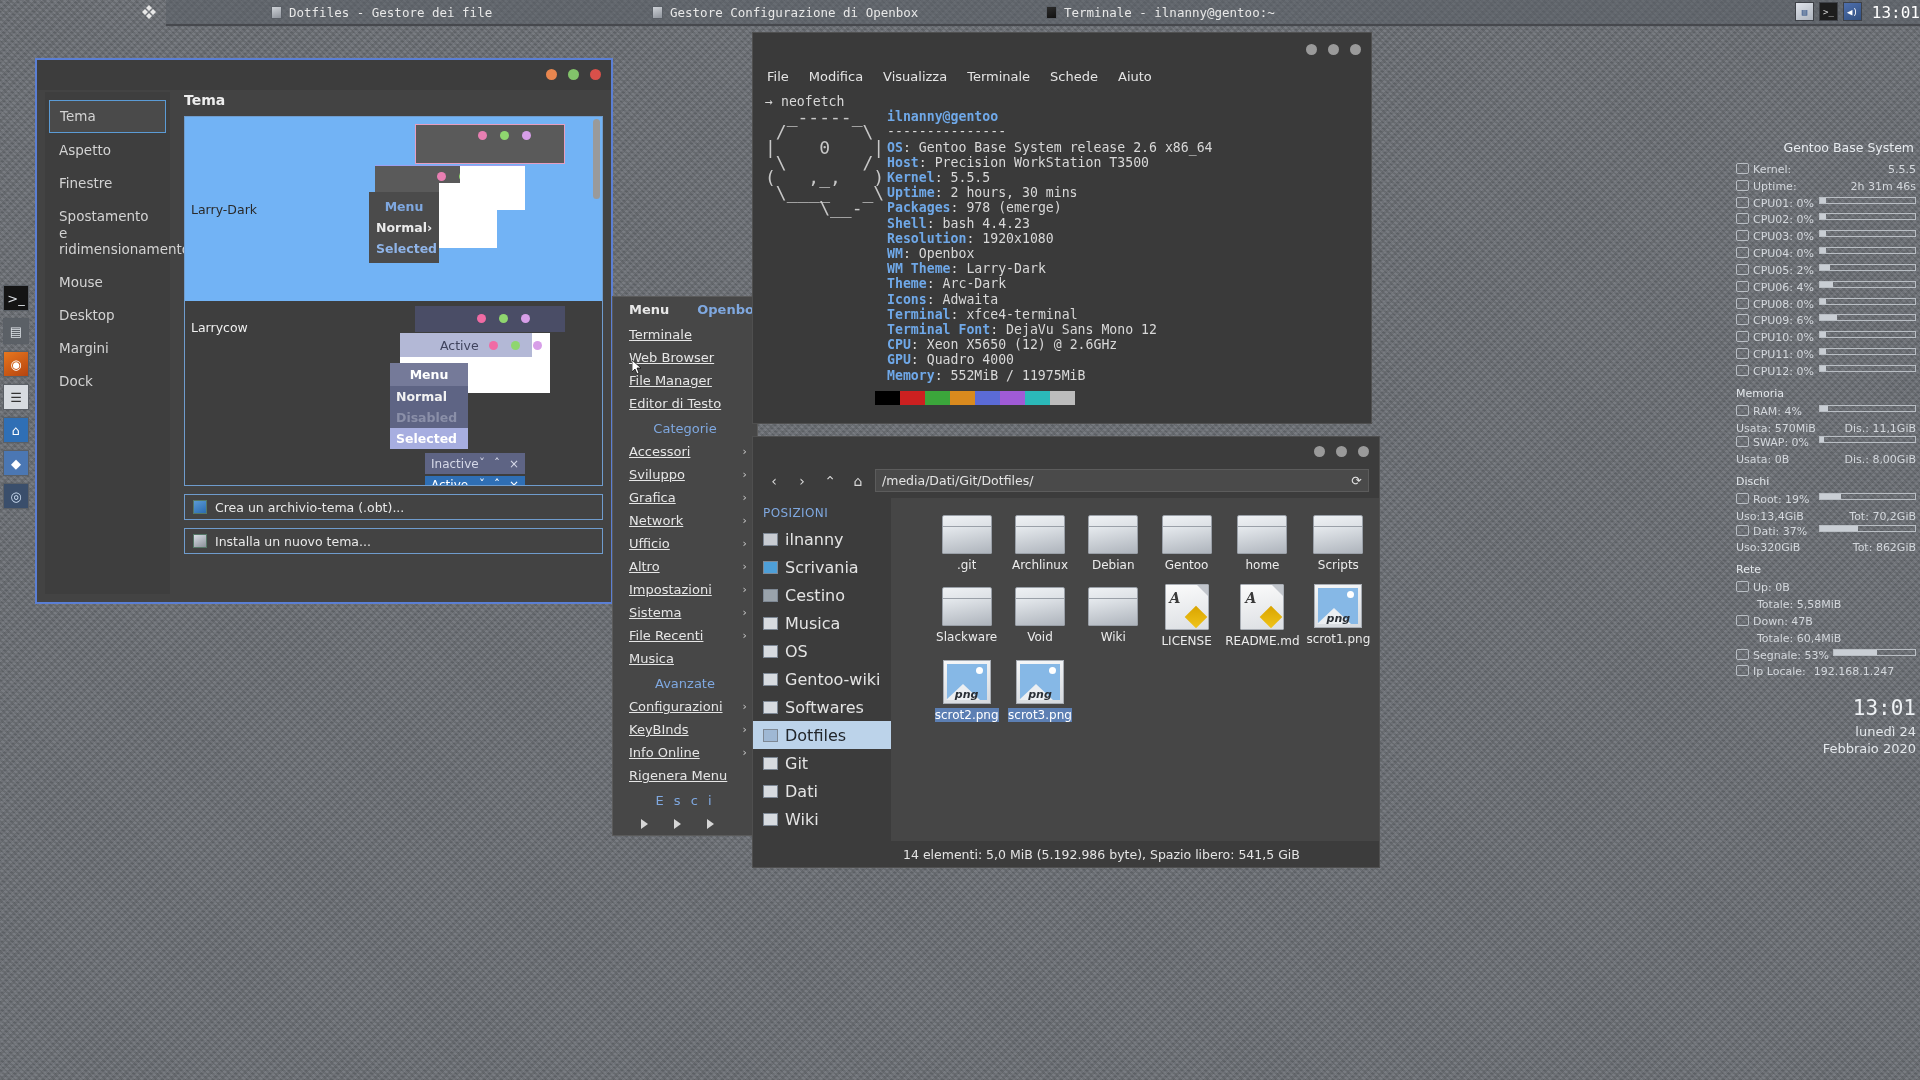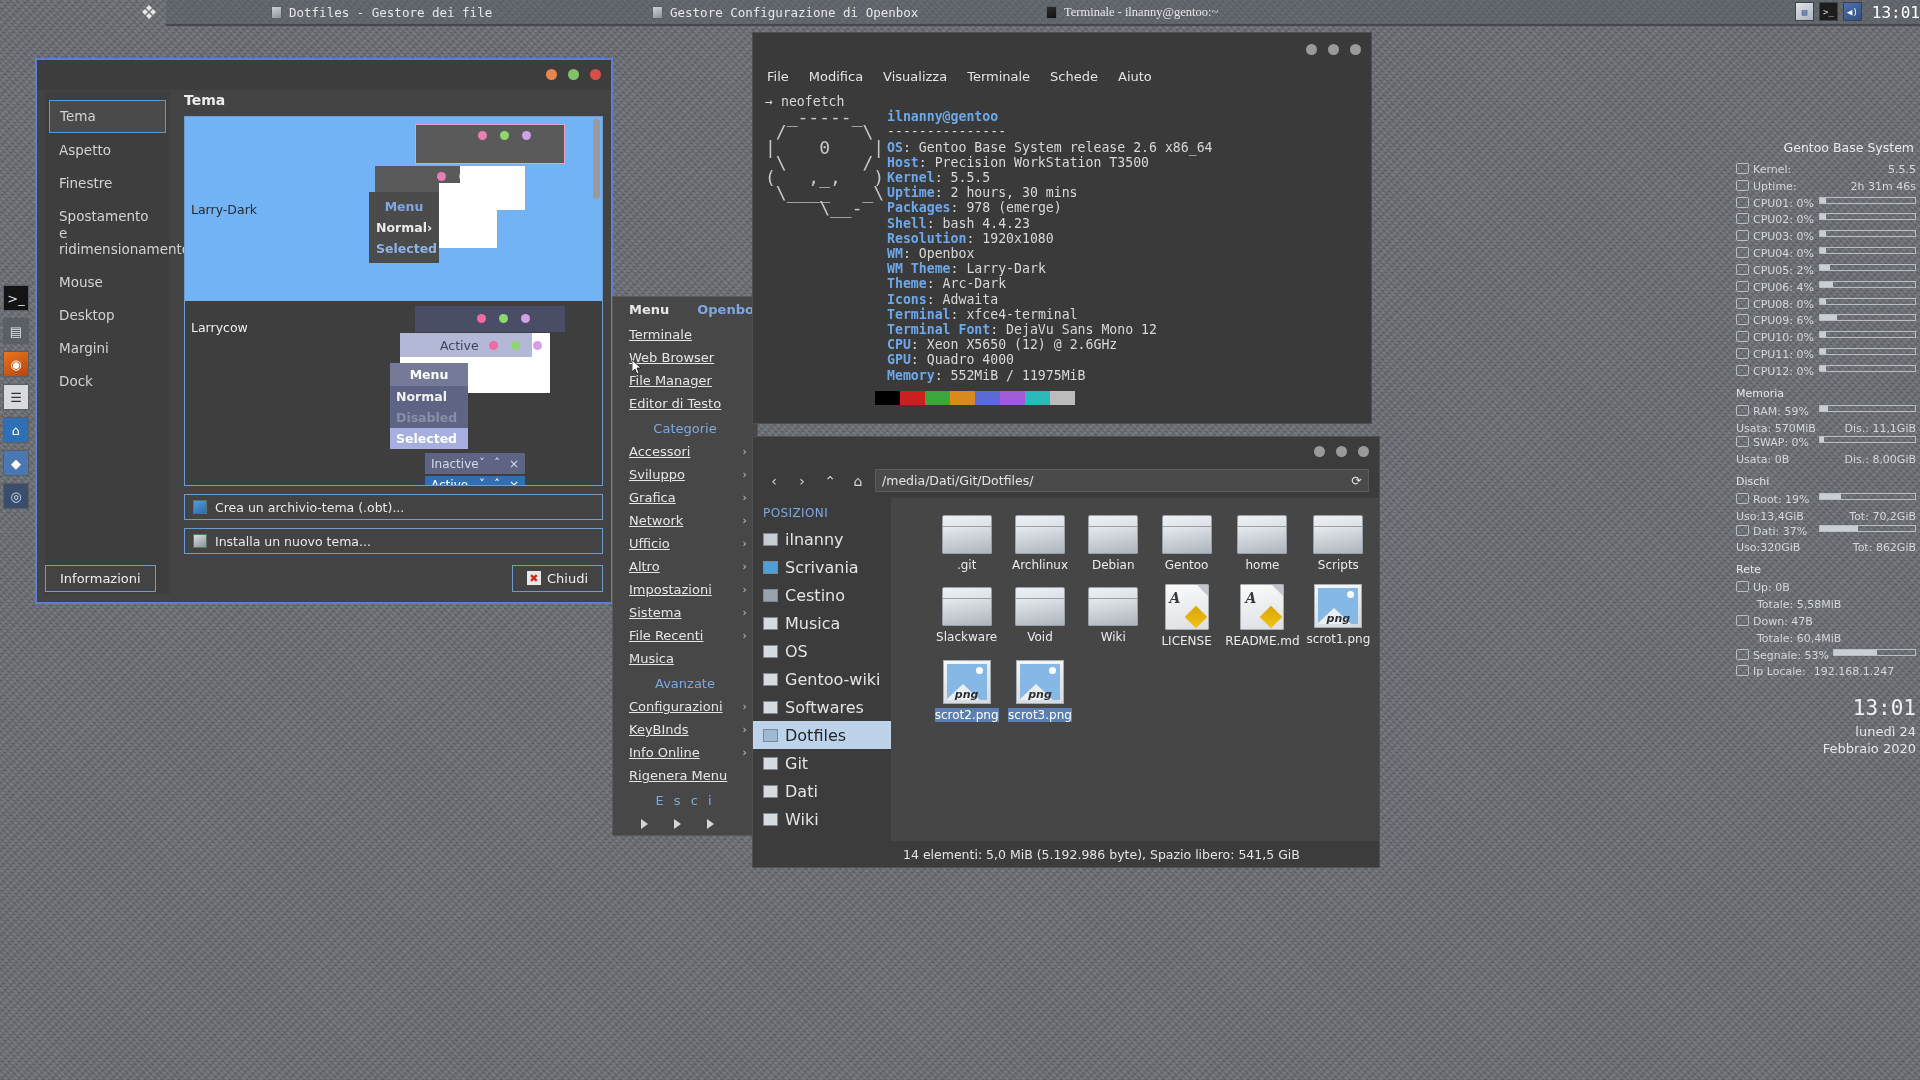--- a/index.html
+++ b/index.html
@@ -201,21 +201,21 @@
     </g>
   </svg>
   <div class="tb-task" style="position:absolute;left:105px;">
     <span class="tb-icon-sq"></span>
     <span>Dotfiles - Gestore dei file</span>
   </div>
   <div class="tb-task" style="position:absolute;left:486px;">
     <span class="tb-icon-sq"></span>
     <span>Gestore Configurazione di Openbox</span>
   </div>
-  <div class="tb-task" style="position:absolute;left:880px;font-family:Liberation Serif, serif;">
+  <div class="tb-task" style="position:absolute;left:880px;">
     <span class="tb-icon-sq" style="background:linear-gradient(160deg,#2c2c2c,#111);"></span>
     <span>Terminale - ilnanny@gentoo:~</span>
   </div>
   <div id="tb-tray">
     <div class="tray-ic" style="background:linear-gradient(150deg,#dfe3ea,#aeb5bf);color:#2a4c80;">▤</div>
     <div class="tray-ic" style="background:#1d1d1d;color:#d8d8d8;">&gt;_</div>
     <div class="tray-ic" style="background:linear-gradient(150deg,#4e6fae,#32507f);color:#fff;">◀)</div>
   </div>
   <div id="tb-clock">13:01</div>
 </div>
@@ -330,29 +330,20 @@
 
       <div class="ob-wide-btn">
         <span class="ob-btn-ic" style="background:linear-gradient(150deg,#5b9bd5,#2a6bb0);"></span>
         <span>Crea un archivio-tema (.obt)...</span>
       </div>
       <div class="ob-wide-btn">
         <span class="ob-btn-ic"></span>
         <span>Installa un nuovo tema...</span>
       </div>
       <div style="height:40px;"></div>
-    </div>
-  </div>
-  <div id="obconf-footer">
-    <div class="ob-fbtn">
-      <span>Informazioni</span>
-    </div>
-    <div class="ob-fbtn">
-      <span style="width:14px;height:14px;background:#e8e8e8;color:#cc2b28;display:flex;align-items:center;justify-content:center;font-size:11px;font-weight:bold;">✖</span>
-      <span>Chiudi</span>
     </div>
   </div>
 </div>
 
 <div id="obmenu">
   <div class="mhead">
     <span>Menu</span>
     <span>Openbox</span>
   </div>
   <div class="item">
@@ -779,21 +770,21 @@
       <span class="ck-ic"></span>
       <span class="ck-lbl">CPU12: 0%</span>
       <span class="ck-bar">
         <i style="width:6%"></i>
       </span>
     </div>
 
   <div class="ck-sec">Memoria</div>
   <div class="ck-row">
       <span class="ck-ic"></span>
-      <span class="ck-lbl">RAM: 59%</span>
+      <span class="ck-lbl">RAM: 4%</span>
       <span class="ck-bar">
         <i style="width:8%"></i>
       </span>
     </div>
   <div class="ck-line">
       <span>Usata: 570MiB</span>
       <span>Dis.: 11,1GiB</span>
     </div>
   <div class="ck-row">
       <span class="ck-ic"></span>

